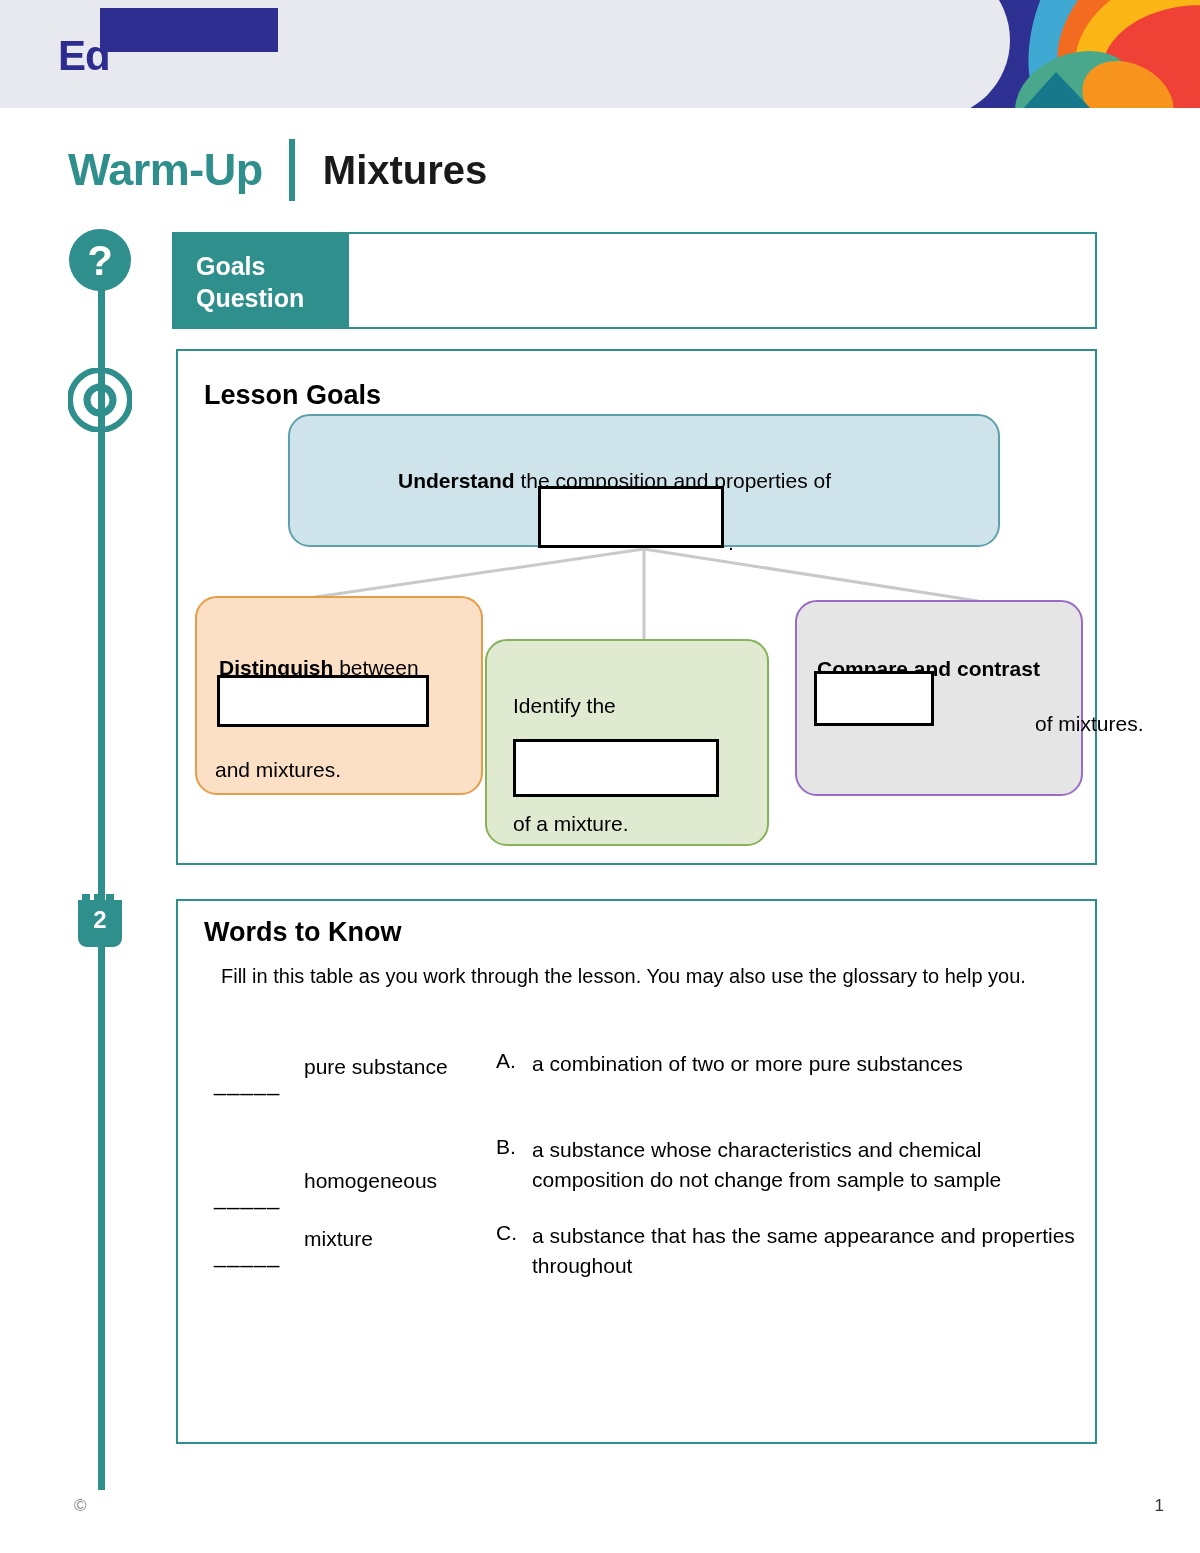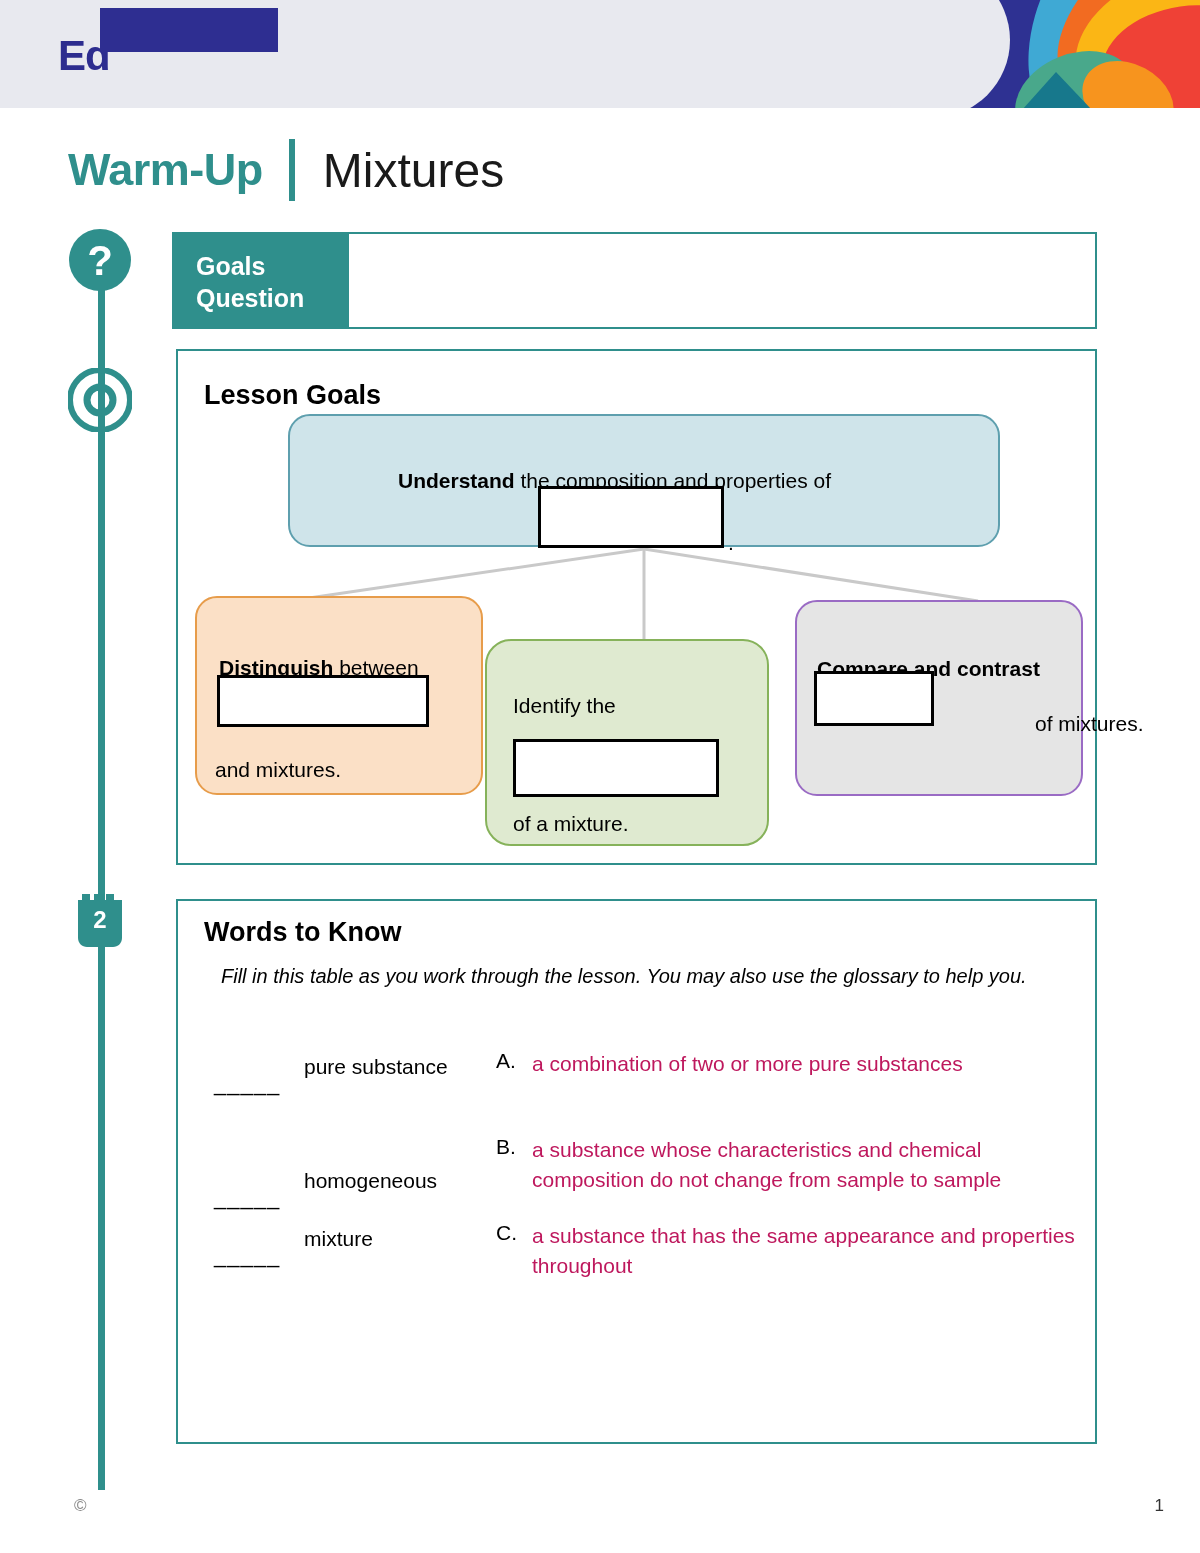--- a/index.html
+++ b/index.html
@@ -71,23 +71,23 @@
     color: #2f8f8c;
     letter-spacing: -0.5px;
   }
   .title-divider {
     width: 6px;
     height: 62px;
     background: #2f8f8c;
     margin: 0 28px 0 26px;
   }
   .title-topic {
-    font-size: 48px;
+    font-size: 40px;
     color: #1a1a1a;
-    font-weight: normal;
+    font-weight: bold;
   }
 
   
   .rail-line {
     position: absolute;
     left: 98px; top: 258px;
     width: 7px;
     height: 1232px;
     background: #2f8f8c;
   }
@@ -159,21 +159,20 @@
     left: 17px; top: 245px;
     width: 288px; height: 199px;
     background: #fbe0c6;
     border-color: #e79c4a;
   }
   .goal-green {
     left: 307px; top: 288px;
     width: 284px; height: 207px;
     background: #dfead0;
     border-color: #86b25a;
-    border-radius: 26px;
   }
   .goal-purple {
     left: 617px; top: 249px;
     width: 288px; height: 196px;
     background: #e5e5e5;
     border-color: #9a6bc4;
   }
 
   .goal-text {
     font-size: 21px;
@@ -255,21 +254,20 @@
     left: 26px; top: 16px;
     font-size: 27px;
     font-weight: bold;
     color: #000;
   }
   .wtk-instructions {
     position: absolute;
     left: 43px; top: 61px;
     width: 835px;
     font-size: 20px;
-    font-style: italic;
     line-height: 1.45;
     color: #000;
   }
 
   .vocab-table {
     position: absolute;
     left: 30px; top: 148px;
     width: 870px;
   }
   .vocab-row {
@@ -295,21 +293,21 @@
   }
   .vocab-letter {
     width: 36px;
     flex: none;
     font-size: 21px;
     color: #000;
   }
   .vocab-def {
     flex: 1;
     font-size: 21px;
-    color: #be185d;
+    color: #000000;
     line-height: 1.42;
   }
   .row-b .vocab-term { padding-top: 34px; }
   .row-b .vocab-blank { padding-top: 50px; }
   .row-c .vocab-term { padding-top: 6px; }
   .row-c .vocab-blank { padding-top: 22px; }
 
   
   .footer-copyright {
     position: absolute;

